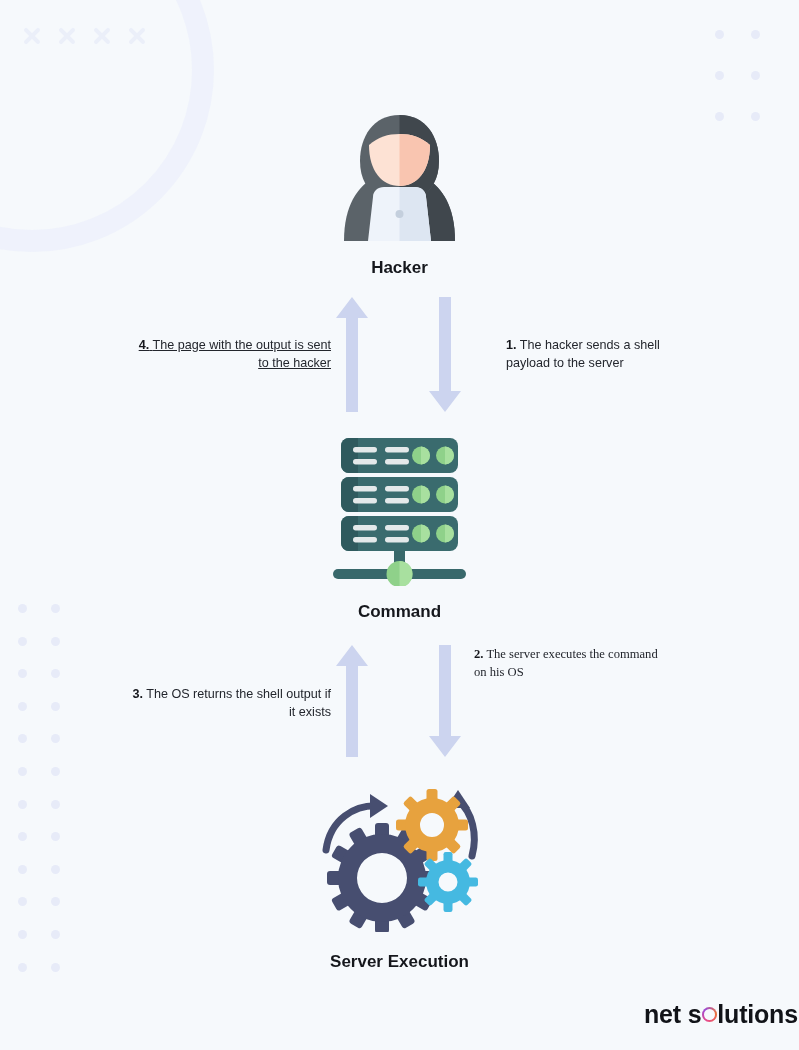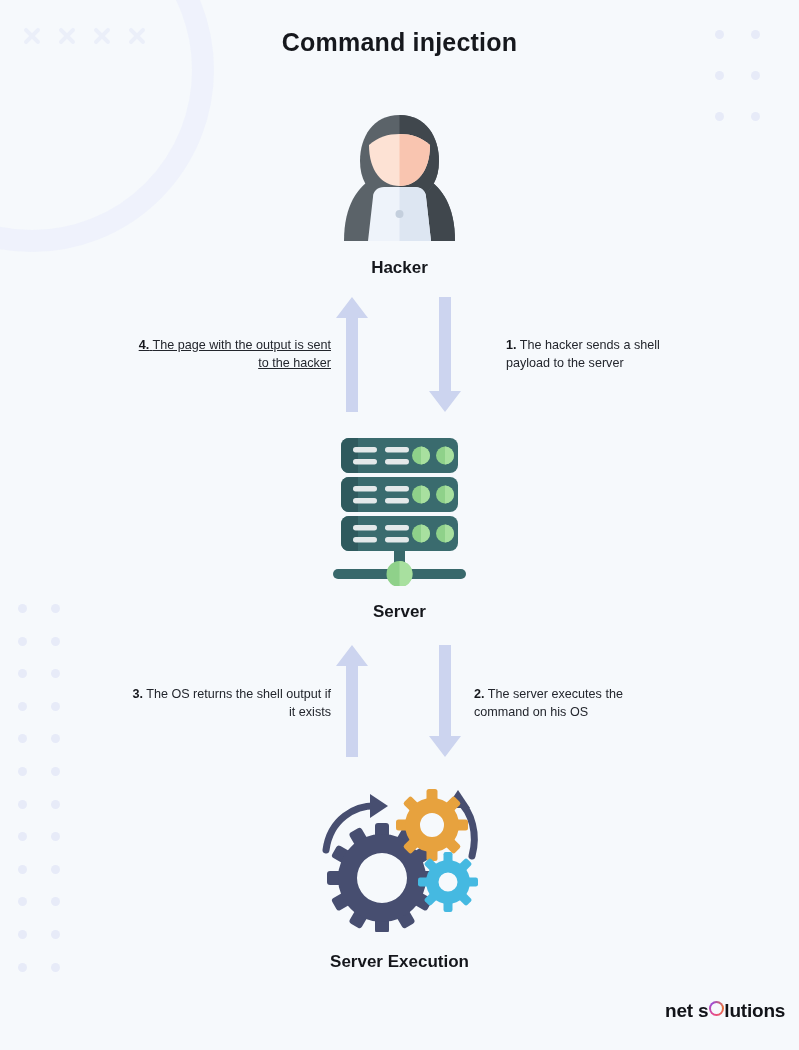--- a/index.html
+++ b/index.html
@@ -68,27 +68,27 @@
   .arrow-down-2{left:429px;top:645px;}
 
   
   .step{position:absolute;font-size:12.6px;line-height:1.42;color:#23262d;}
   .step b{font-weight:bold;color:#15171c;}
   .step-left{width:200px;text-align:right;left:131px;}
   .step-right{width:185px;text-align:left;left:474px;}
   .step-4{top:337px;text-decoration:underline;}
   .step-1{top:337px;margin-left:32px;}
   .step-3{top:686px;}
-  .step-2{top:686px;}
+  .step-2{top:646px;font-family:Liberation Serif, serif;}
 
   
   .logo{
     position:absolute;left:644px;top:1000px;
-    font-size:19px;font-weight:bold;color:#111318;
-    letter-spacing:-.2px;display:flex;align-items:baseline;margin-left:21px;
+    font-size:25px;font-weight:bold;color:#111318;
+    letter-spacing:-.2px;display:flex;align-items:baseline;
   }
   .logo .lo-o{
     display:inline-block;width:11px;height:11px;border-radius:50%;
     border:2.6px solid transparent;
     background:
       linear-gradient(#f6f9fc,#f6f9fc) padding-box,
       conic-gradient(from 200deg,#e94b8a,#9b4bd6,#e9733a,#e94b8a) border-box;
     margin:0 .5px;position:relative;top:-1px;
   }
 </style>
@@ -135,21 +135,20 @@
     <i class="dot"></i>
       <i class="dot"></i>
     <i class="dot"></i>
       <i class="dot"></i>
     <i class="dot"></i>
       <i class="dot"></i>
     <i class="dot"></i>
       <i class="dot"></i>
   </div>
 
-  <div class="title">Command injection</div>
 
   <div class="hacker">
     <svg width="135" height="128" viewBox="0 0 135 128">
       <path d="M12 128 C12 92 26 74 40 66 L95 66 C109 74 123 92 123 128 Z" fill="#5b6369"></path>
       <path d="M67.5 66 L95 66 C109 74 123 92 123 128 L67.5 128 Z" fill="#40474d"></path>
       <path d="M67.5 2 C41 2 28 24 28 48 C28 66 36 78 46 84 L89 84 C99 78 107 66 107 48 C107 24 94 2 67.5 2 Z" fill="#5b6369"></path>
       <path d="M67.5 2 C94 2 107 24 107 48 C107 66 99 78 89 84 L67.5 84 Z" fill="#40474d"></path>
       <path d="M37 32 C46 24 56 21 67.5 21 C79 21 89 24 98 32 C98 58 85 73 67.5 73 C50 73 37 58 37 32 Z" fill="#fde2d4"></path>
       <path d="M67.5 21 C79 21 89 24 98 32 C98 58 85 73 67.5 73 Z" fill="#f9c5b0"></path>
       <path d="M41 84 C41 78 46 74 52 74 L83 74 C89 74 94 78 94 84 L99 128 L36 128 Z" fill="#eef3fa"></path>
@@ -216,21 +215,21 @@
         <path d="M88 8.5 a9 9 0 0 1 0 18 Z" fill="#a8e09f"></path>
         <circle cx="112" cy="17.5" r="9" fill="#8fd18a"></circle>
         <path d="M112 8.5 a9 9 0 0 1 0 18 Z" fill="#a8e09f"></path>
       </g>
       <rect x="61" y="113" width="11" height="24" fill="#38686b"></rect>
       <rect x="0" y="131" width="133" height="10" rx="5" fill="#38686b"></rect>
       <circle cx="66.5" cy="136" r="13" fill="#8fd18a"></circle>
       <path d="M66.5 123 a13 13 0 0 1 0 26 Z" fill="#a8e09f"></path>
     </svg>
   </div>
-  <div class="node-label lbl-server">Server</div>
+  <div class="node-label lbl-server">Command</div>
 
   <div class="arrow arrow-up-2">
     <svg width="32" height="112" viewBox="0 0 32 112">
       <path d="M16 0 L32 21 L22 21 L22 112 L10 112 L10 21 L0 21 Z" fill="#ccd4ef"></path>
     </svg>
   </div>
   <div class="arrow arrow-down-2">
     <svg width="32" height="112" viewBox="0 0 32 112">
       <path d="M16 112 L0 91 L10 91 L10 0 L22 0 L22 91 L32 91 Z" fill="#ccd4ef"></path>
     </svg>

